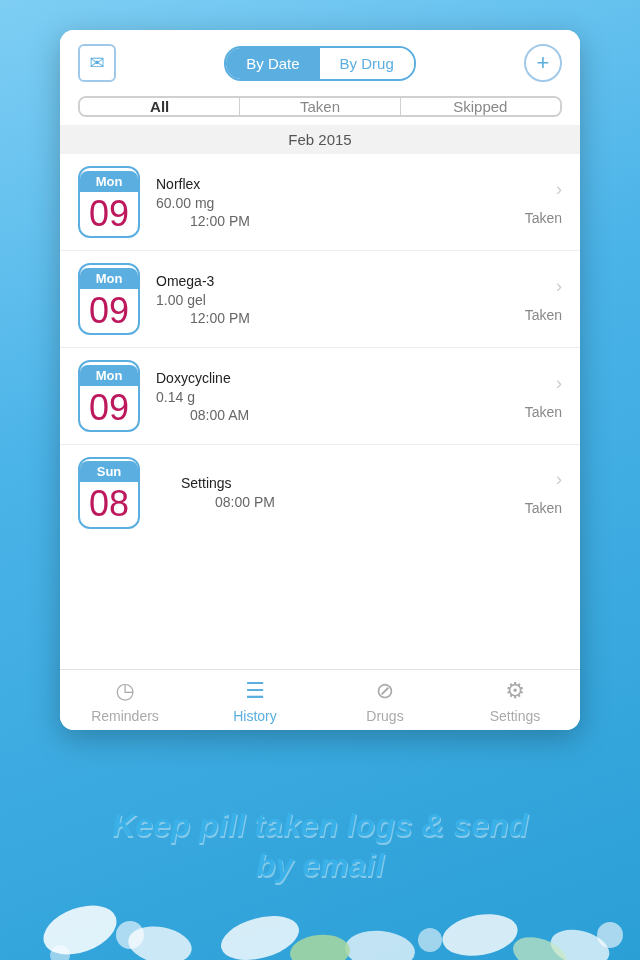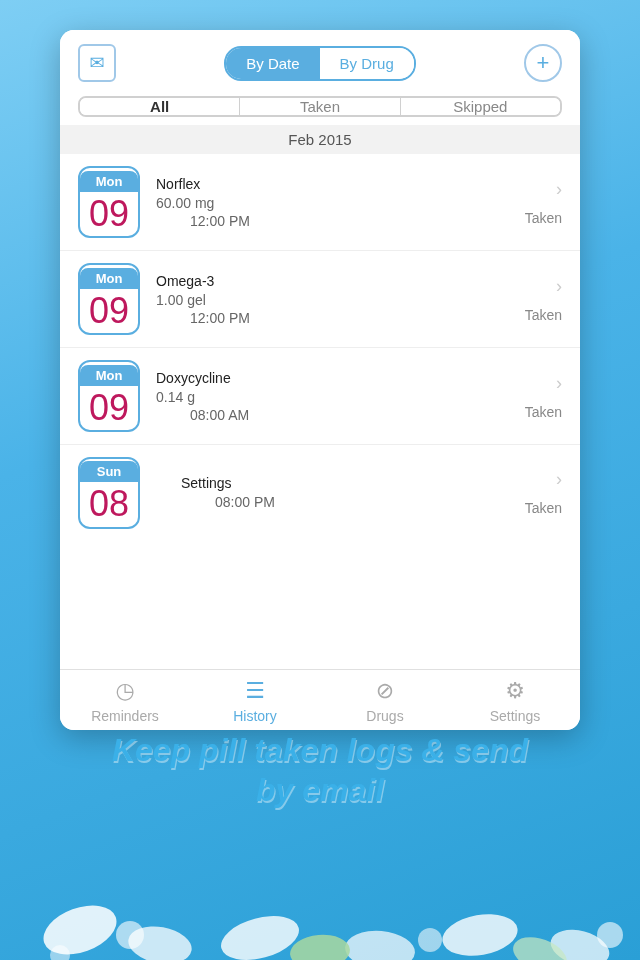--- a/index.html
+++ b/index.html
@@ -243,20 +243,21 @@
 
     
     .bottom-section {
       position: absolute;
       bottom: 0;
       left: 0; right: 0;
       height: 230px;
       display: flex;
       flex-direction: column;
       align-items: center;
+      justify-content: center;
     }
     .promo-text {
       font-size: 32px;
       font-weight: 900;
       color: #3ab0e8;
       text-align: center;
       text-shadow: 1px 2px 0 rgba(255,255,255,0.4);
       font-style: italic;
       line-height: 1.25;
       z-index: 2;

